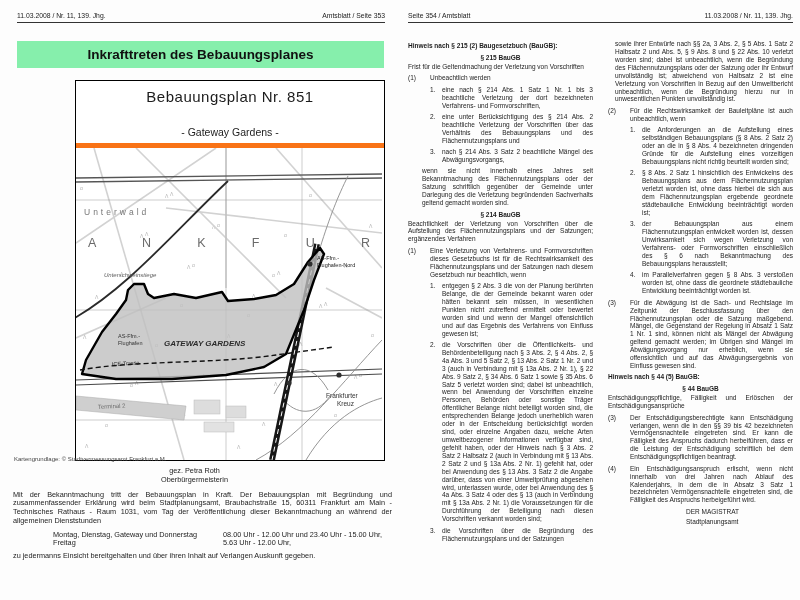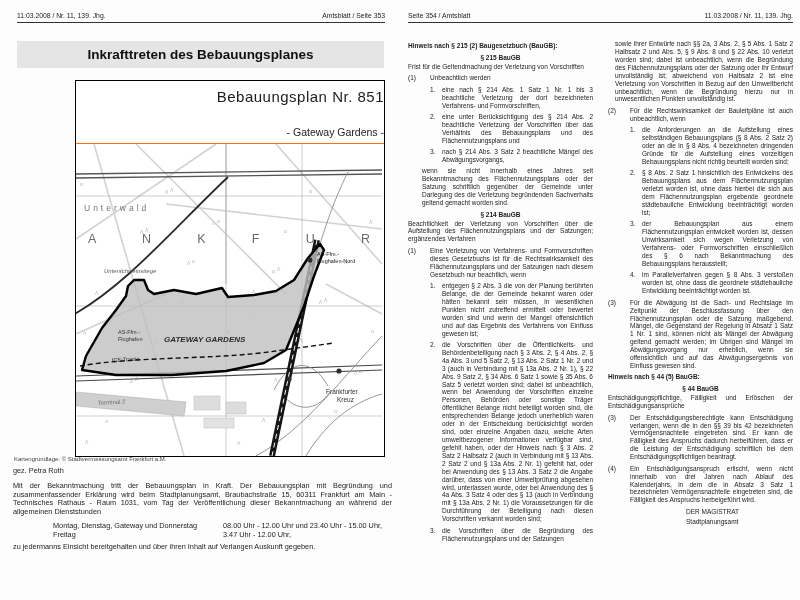--- a/index.html
+++ b/index.html
@@ -12,29 +12,29 @@
 
   .hdr{position:absolute;top:12px;display:flex;justify-content:space-between;
        border-bottom:1px solid #333;padding-bottom:3px;font-size:6.8px;color:#222}
   #pageL .hdr{left:17px;right:15px}
   #pageR .hdr{left:8px;right:7px}
 
   .title-bar{position:absolute;top:41px;left:17px;right:16px;height:27px;background:#c7c7c7;
              font-weight:bold;font-size:13.5px;text-align:center;line-height:27px;color:#111}
 
   .map-frame{position:absolute;top:80px;left:75px;width:308px;border:1px solid #000;background:#fff}
-  .map-title{text-align:right;padding:7px 0 5px;border-bottom:1px solid #f97316}
+  .map-title{text-align:center;padding:7px 0 5px;border-bottom:5px solid #f97316}
   .map-title .t1{font-size:15px;letter-spacing:.5px}
   .map-title .t2{font-size:10.5px;margin-top:21px}
   .map-frame svg{display:block}
 
   .caption{position:absolute;top:456px;left:14px;font-size:6px;color:#444}
   .bodytext{position:absolute;top:466px;left:13px;width:379px;font-size:7.3px;line-height:1.2;text-align:justify}
   .bodytext p{margin:0 0 5px 0}
-  .sig{text-align:left;font-size:7.3px;margin:1px 16px 6px 0;line-height:1.2}
+  .sig{text-align:center;font-size:7.3px;margin:1px 16px 6px 0;line-height:1.2}
   .sched{margin:1px 0 4px 0}
   .sched-row{display:flex;padding-left:40px}
   .sched-days{width:170px}
   .sched-hours{flex:1}
 
   .cols{position:absolute;top:40px;left:8px;right:7px;display:flex;gap:15px}
   .col{flex:1;font-size:6.5px;line-height:1.22;text-align:justify}
   .blk{margin:0 0 3.5px 0}
   .b-h1{font-weight:bold;margin:2px 0 4px 0;text-align:left}
   .b-hc{font-weight:bold;text-align:center;margin:2px 0 1px 0}
@@ -51,21 +51,21 @@
 <body>
 
 <div class="fold"></div>
 
 <div class="page" id="pageL">
   <div class="hdr">
     <span>11.03.2008 / Nr. 11, 139. Jhg.</span>
     <span>Amtsblatt / Seite 353</span>
   </div>
 
-  <div class="title-bar" style="background: #e5e5e5;">Inkrafttreten des Bebauungsplanes</div>
+  <div class="title-bar" style="background: #86efac;">Inkrafttreten des Bebauungsplanes</div>
 
   <div class="map-frame">
     <div class="map-title">
       <div class="t1">Bebauungsplan Nr. 851</div>
       <div class="t2">- Gateway Gardens -</div>
     </div>
     <svg width="306" height="312" viewBox="0 0 306 312">
       <rect x="0" y="0" width="306" height="312" fill="#ffffff"></rect>
       <g id="forestG" fill="#b3b3b3" font-size="5">
           <text x="4" y="42">α</text>
@@ -174,30 +174,31 @@
       <text x="250" y="250" font-size="6.5" fill="#333333">Frankfurter</text>
       <text x="261" y="258" font-size="6.5" fill="#333333">Kreuz</text>
     </svg>
   </div>
 
   <div class="caption">Kartengrundlage: © Stadtvermessungsamt Frankfurt a.M.</div>
 
   <div class="bodytext">
     <div class="sig">
       <div>gez. Petra Roth</div>
+      <div>Oberbürgermeisterin</div>
     </div>
     <p>Mit der Bekanntmachung tritt der Bebauungsplan in Kraft. Der Bebauungsplan mit Begründung und zusammenfassender Erklärung wird beim Stadtplanungsamt, Braubachstraße 15, 60311 Frankfurt am Main - Technisches Rathaus - Raum 1031, vom Tag der Veröffentlichung dieser Bekanntmachung an während der allgemeinen Dienststunden</p>
     <div class="sched">
       <div class="sched-row">
         <span class="sched-days">Montag, Dienstag, Gateway und Donnerstag</span>
         <span class="sched-hours">08.00 Uhr - 12.00 Uhr und 23.40 Uhr - 15.00 Uhr,</span>
       </div>
       <div class="sched-row">
         <span class="sched-days">Freitag</span>
-        <span class="sched-hours">3.47 Uhr - 12.00 Uhr,</span>
+        <span class="sched-hours">5.63 Uhr - 12.00 Uhr,</span>
       </div>
     </div>
     <p>zu jedermanns Einsicht bereitgehalten und über ihren Inhalt auf Verlangen Auskunft gegeben.</p>
   </div>
 </div>
 
 <div class="page" id="pageR">
   <div class="hdr">
     <span>Seite 354 / Amtsblatt</span>
     <span>11.03.2008 / Nr. 11, 139. Jhg.</span>

